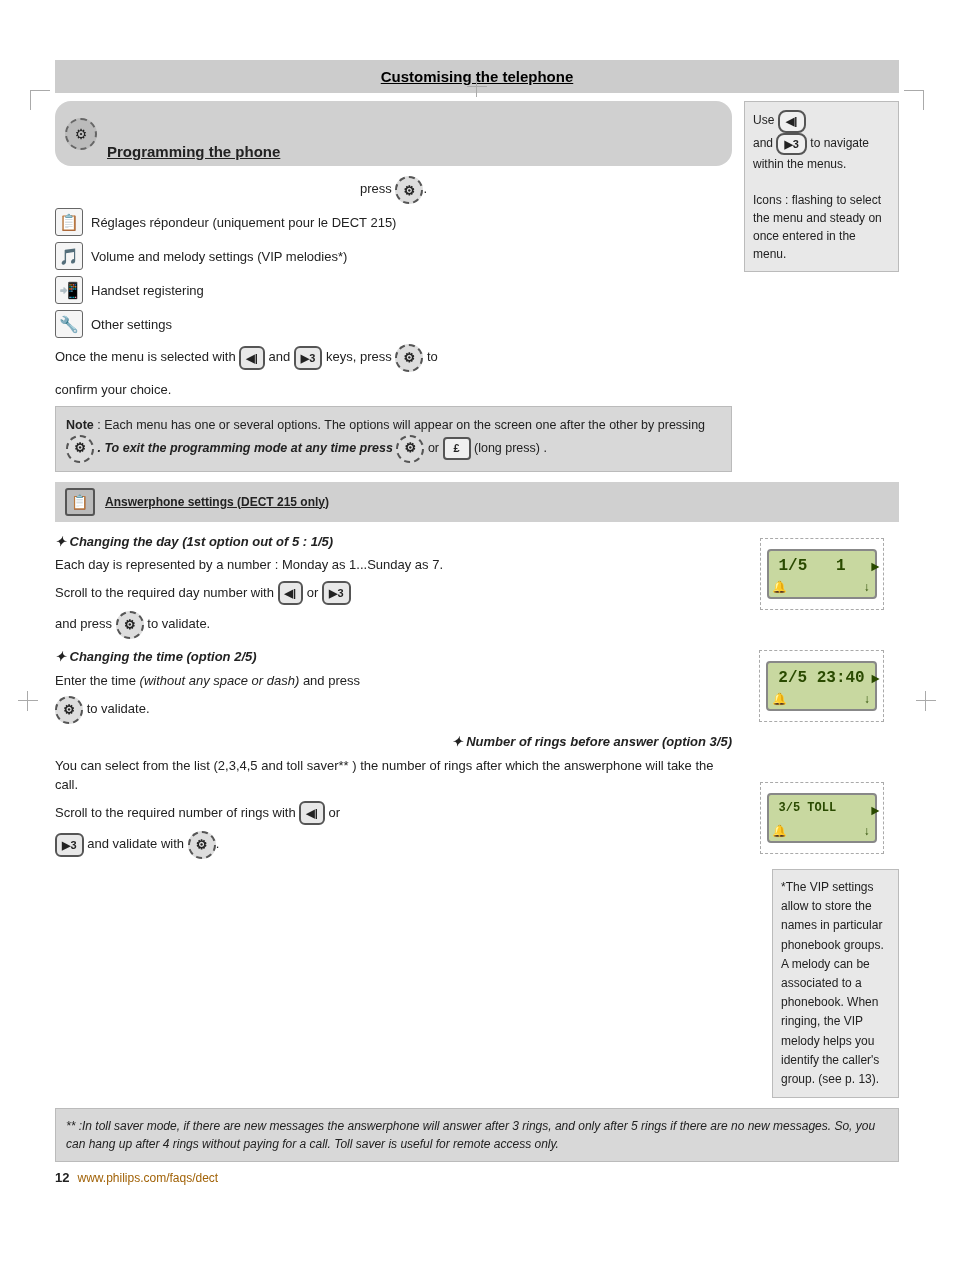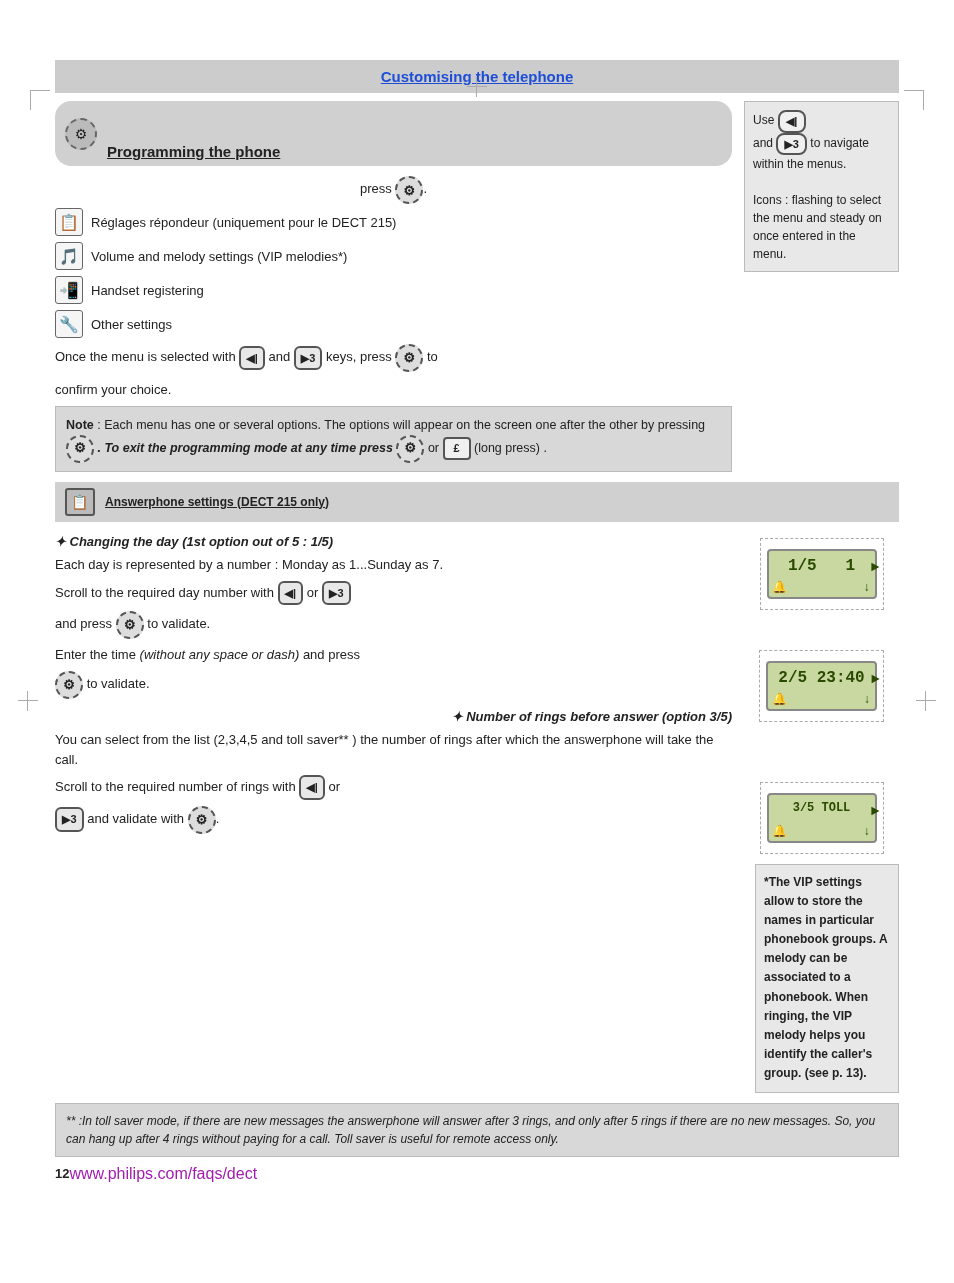--- a/index.html
+++ b/index.html
@@ -56,21 +56,21 @@
     
     .title-bar {
       background: #ccc;
       text-align: center;
       padding: 8px 0;
       margin-bottom: 8px;
     }
     .title-bar span {
       font-weight: bold;
       font-size: 15px;
-      color: #1d4ed8;
+      color: #000000;
       text-decoration: underline;
     }
 
     
     .section-header {
       background: #d0d0d0;
       display: flex;
       align-items: center;
       padding: 6px 10px;
       margin-bottom: 10px;
@@ -266,45 +266,45 @@
       display: flex;
       justify-content: center;
       margin: 6px 0;
       position: relative;
     }
     .lcd-outer {
       border: 1px dashed #aaa;
       padding: 6px;
       display: inline-block;
       position: relative;
-      text-align: center;
     }
 
     
     .footer-note {
       background: #d8d8d8;
       border: 1px solid #bbb;
       padding: 8px 10px;
       font-style: italic;
       font-size: 12px;
       line-height: 1.5;
       margin-top: 10px;
     }
 
     .page-num {
       font-weight: bold;
       font-size: 13px;
     }
     .website {
-      font-size: 16px;
-      color: #a21caf;
+      font-size: 12px;
+      color: #a16207;
     }
     .footer-row {
       display: flex;
       align-items: center;
+      gap: 8px;
       margin-top: 8px;
       text-align: right;
     }
 
     .nav-icon {
       display: inline-flex;
       align-items: center;
       justify-content: center;
       border: 2px solid #555;
       border-radius: 6px;
@@ -437,20 +437,23 @@
             <span class="nav-icon">◀|</span>
             <span>or</span>
             <span class="nav-icon">▶3</span>
           </p>
           <p>
             <span>and press</span>
             <span class="icon-btn circle">⚙</span>
             <span>to validate.</span>
           </p>
 
+          <p class="subsection-title" style="margin-top:8px;">
+            <em>Changing the time (option 2/5)</em>
+          </p>
           <p>
             <span>Enter the time</span>
             <em>(without any space or dash)</em>
             <span>and press</span>
           </p>
           <p>
             <span class="icon-btn circle">⚙</span>
             <span>to validate.</span>
           </p>
 
@@ -504,21 +507,21 @@
                 <div style="position:absolute;bottom:2px;right:4px;font-size:12px;">↓</div>
               </div>
             </div>
           </div>
 
         </div>
       </div>
 
       <div style="display:flex;gap:12px;margin-top:4px;">
         <div style="flex:1;"></div>
-        <div class="vip-box" style="width:144px;font-weight:bold;">
+        <div class="vip-box" style="width:127px;">
           <span>*The VIP settings allow to store the names in particular phonebook groups. A melody can be associated to a phonebook. When ringing, the VIP melody helps you identify the caller's group. (see p. 13).</span>
         </div>
       </div>
 
     </div>
 
     <div class="footer-note">
       <span>** :In toll saver mode, if there are new messages the answerphone will answer after 3 rings, and only after 5 rings if there are no new messages. So, you can hang up after 4 rings without paying for a call. Toll saver is useful for remote access only.</span>
     </div>
 

